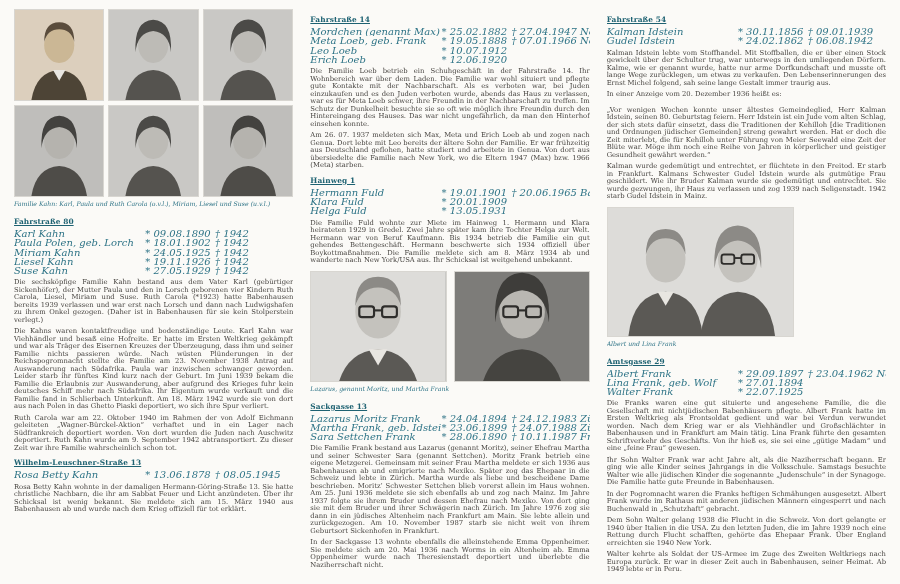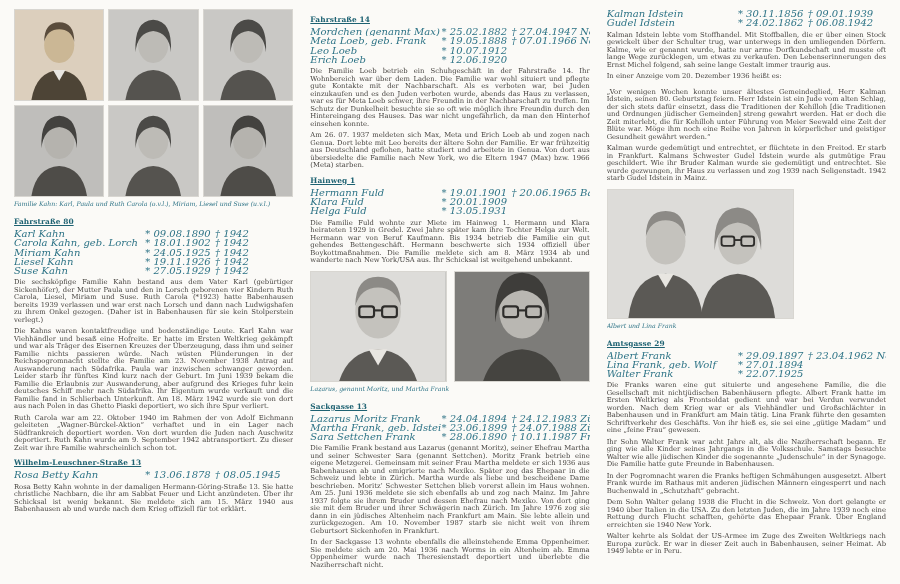--- a/index.html
+++ b/index.html
@@ -134,21 +134,21 @@
         <div class="ph-caption">Familie Kahn: Karl, Paula und Ruth Carola (o.v.l.), Miriam, Liesel und Suse (u.v.l.)</div>
       </div>
       <div class="section">
         <h3 class="sect">Fahrstraße 80</h3>
         <div class="prow">
           <span class="pname">Karl Kahn</span>
           <span class="pborn">* 09.08.1890</span>
           <span class="pdied">† 1942</span>
         </div>
         <div class="prow">
-          <span class="pname">Carola Kahn, geb. Lorch</span>
+          <span class="pname">Paula Polen, geb. Lorch</span>
           <span class="pborn">* 18.01.1902</span>
           <span class="pdied">† 1942</span>
         </div>
         <div class="prow">
           <span class="pname">Miriam Kahn</span>
           <span class="pborn">* 24.05.1925</span>
           <span class="pdied">† 1942</span>
         </div>
         <div class="prow">
           <span class="pname">Liesel Kahn</span>
@@ -267,20 +267,21 @@
           <span class="pname">Sara Settchen Frank</span>
           <span class="pborn">* 28.06.1890</span>
           <span class="pdied">† 10.11.1987 Frankfurt</span>
         </div>
       </div>
       <p class="body">Die Familie Frank bestand aus Lazarus (genannt Moritz), seiner Ehefrau Martha und seiner Schwester Sara (genannt Settchen). Moritz Frank betrieb eine eigene Metzgerei. Gemeinsam mit seiner Frau Martha meldete er sich 1936 aus Babenhausen ab und emigrierte nach Mexiko. Später zog das Ehepaar in die Schweiz und lebte in Zürich. Martha wurde als liebe und bescheidene Dame beschrieben. Moritz’ Schwester Settchen blieb vorerst allein im Haus wohnen. Am 25. Juni 1936 meldete sie sich ebenfalls ab und zog nach Mainz. Im Jahre 1937 folgte sie ihrem Bruder und dessen Ehefrau nach Mexiko. Von dort ging sie mit dem Bruder und ihrer Schwägerin nach Zürich. Im Jahre 1976 zog sie dann in ein jüdisches Altenheim nach Frankfurt am Main. Sie lebte allein und zurückgezogen. Am 10. November 1987 starb sie nicht weit von ihrem Geburtsort Sickenhofen in Frankfurt.</p>
       <p class="body">In der Sackgasse 13 wohnte ebenfalls die alleinstehende Emma Oppenheimer. Sie meldete sich am 20. Mai 1936 nach Worms in ein Altenheim ab. Emma Oppenheimer wurde nach Theresienstadt deportiert und überlebte die Naziherrschaft nicht.</p>
     </div>
   <div class="col" id="col-2">
       <div class="section">
+        <h3 class="sect">Fahrstraße 54</h3>
         <div class="prow">
           <span class="pname">Kalman Idstein</span>
           <span class="pborn">* 30.11.1856</span>
           <span class="pdied">† 09.01.1939</span>
         </div>
         <div class="prow">
           <span class="pname">Gudel Idstein</span>
           <span class="pborn">* 24.02.1862</span>
           <span class="pdied">† 06.08.1942</span>
         </div>

